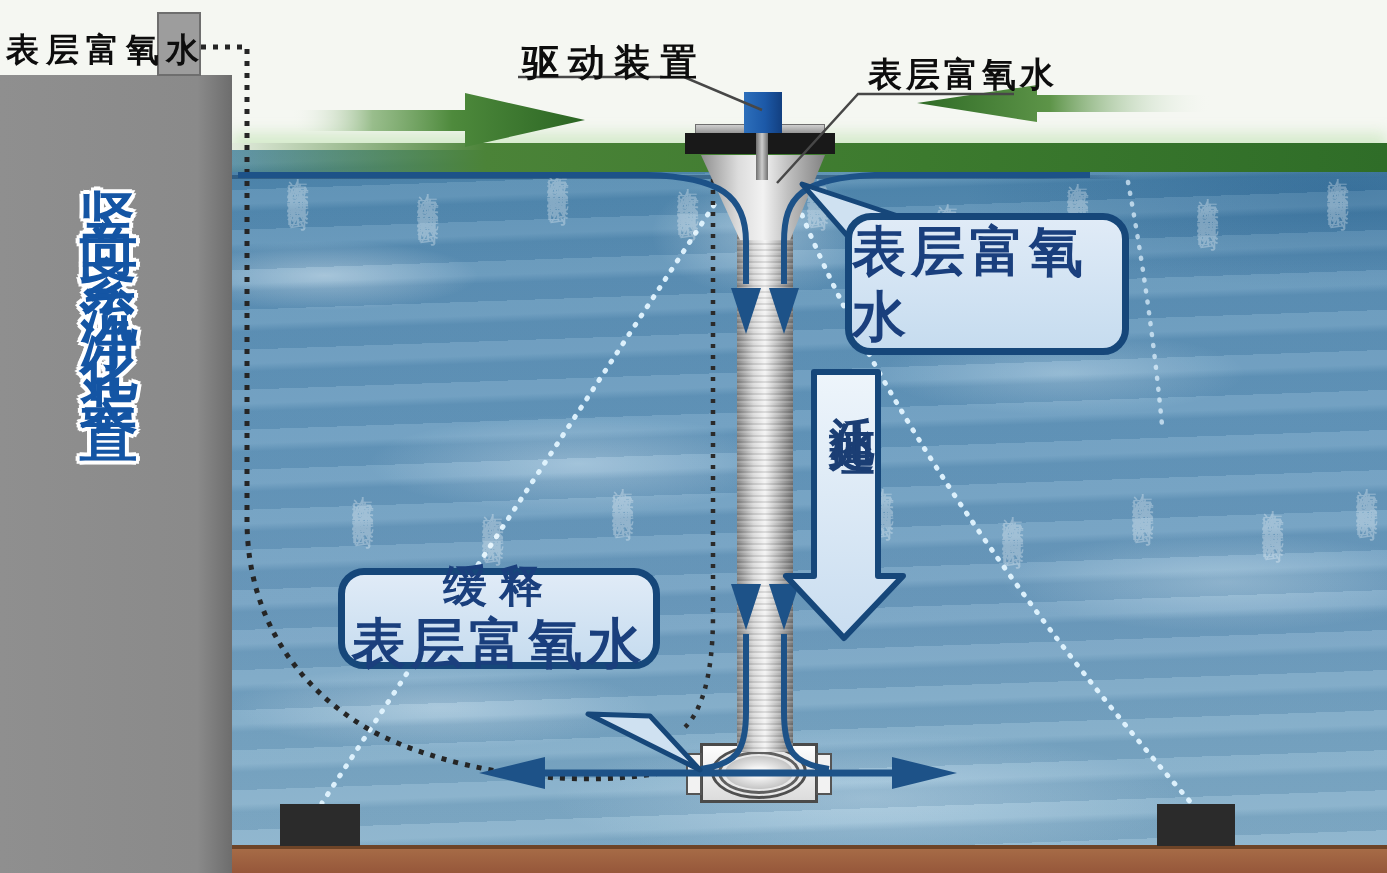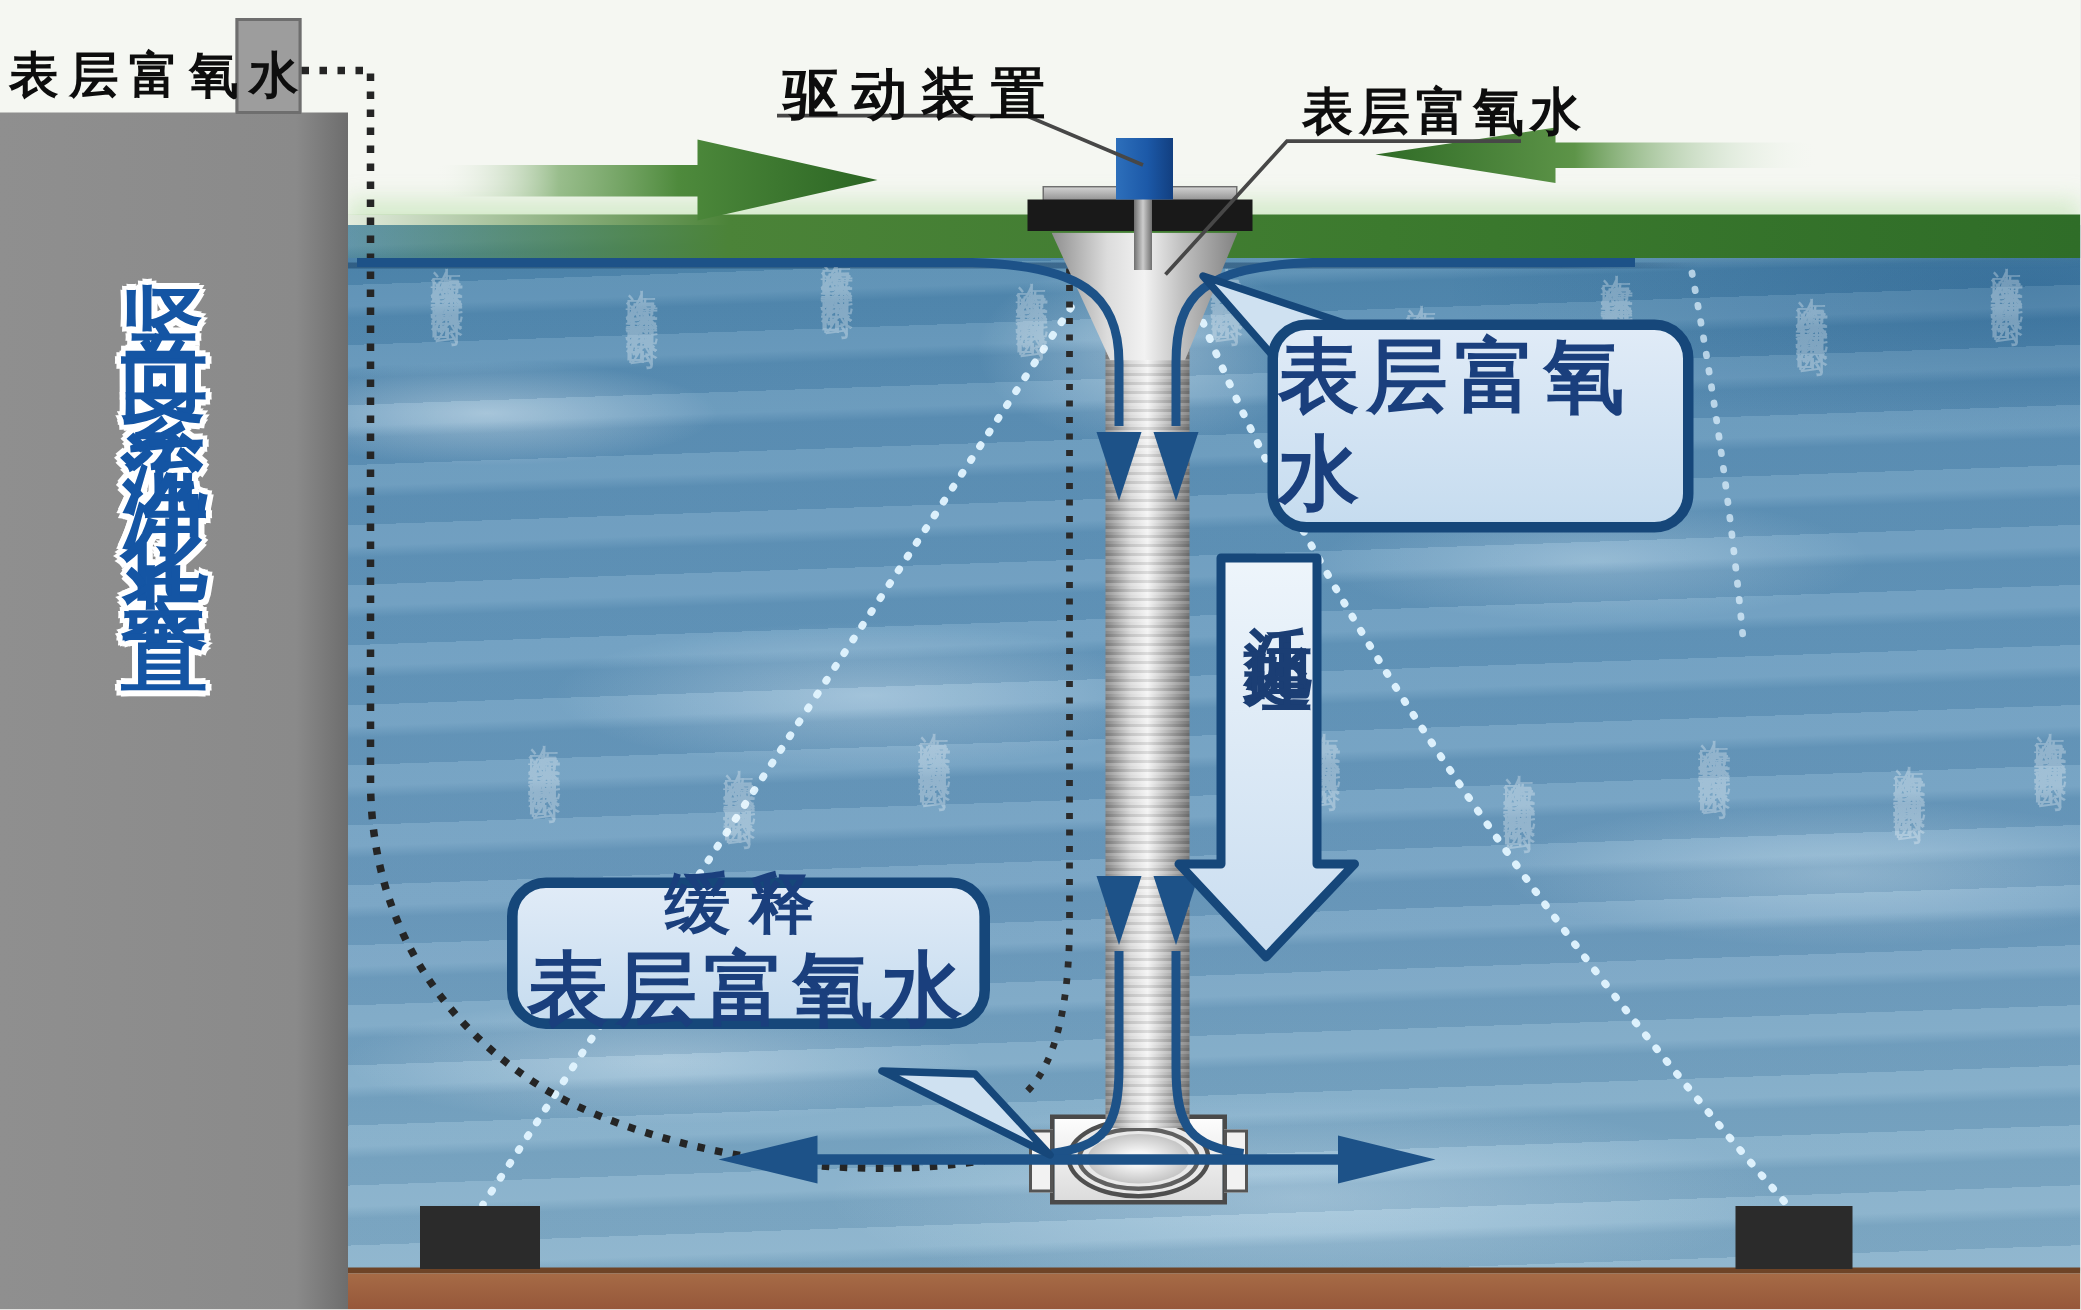--- a/index.html
+++ b/index.html
@@ -91,21 +91,21 @@
   
   .bubble{
     position:absolute;background:linear-gradient(180deg,#e0ebf7,#c6dcef);
     border:7px solid #16477a;border-radius:26px;box-sizing:border-box;
     display:flex;flex-direction:column;align-items:center;justify-content:center;
     color:#1a3f7d;font-weight:700;
   }
   .bubble .l1{font-size:44px;letter-spacing:12px;line-height:1.15;}
   .bubble .l2{font-size:54px;letter-spacing:5px;line-height:1.2;}
   .bubble.extract{left:845px;top:213px;width:284px;height:142px;}
-  .bubble.release{left:338px;top:585px;width:322px;height:101px;}
+  .bubble.release{left:338px;top:568px;width:322px;height:101px;}
 
   .treatment-text{
     left:822px;top:381px;height:200px;
     writing-mode:vertical-rl;text-orientation:upright;
     font-size:45px;font-weight:700;letter-spacing:5px;color:#1b3e74;white-space:nowrap;
   }
 
   
   .toplabel{position:absolute;font-weight:600;color:#0d0d0d;white-space:nowrap;}
   .drive-label{left:522px;top:38px;font-size:37px;letter-spacing:9px;}

